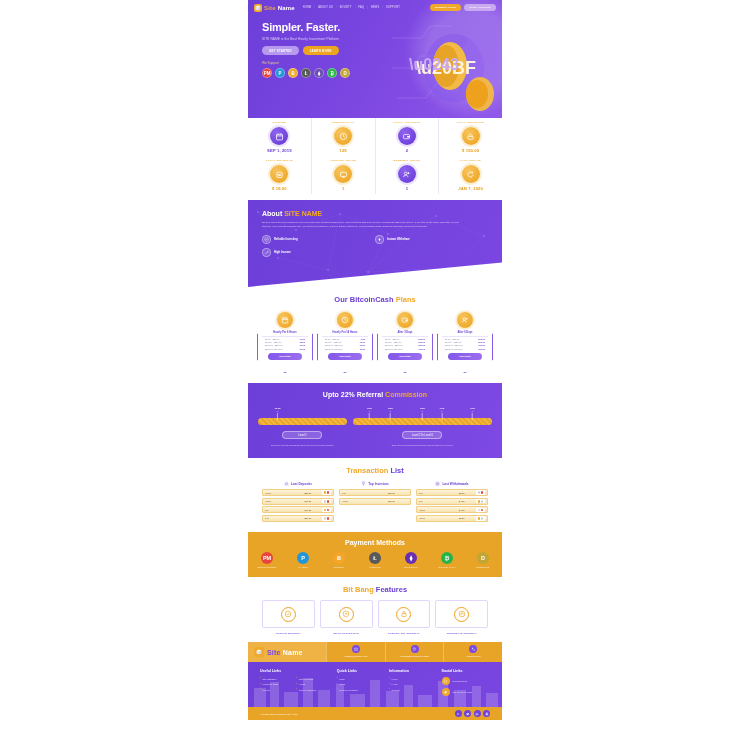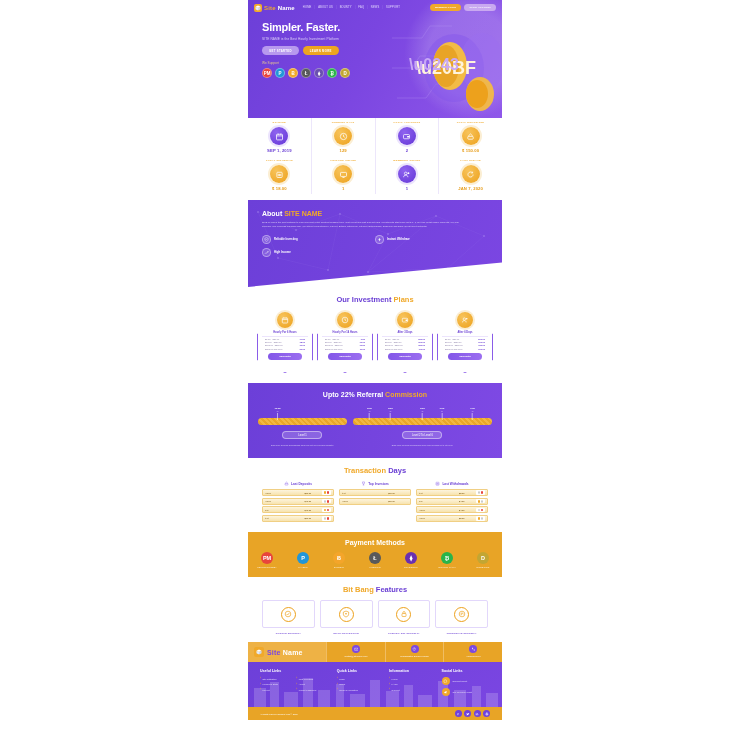--- a/index.html
+++ b/index.html
@@ -431,21 +431,21 @@
               <path d="M2 9.5 L4.6 6.4 L6.6 7.8 L10 3.4" fill="none" stroke="#fff" stroke-width="1"></path>
               <path d="M7.8 3.4H10v2.2" fill="none" stroke="#fff" stroke-width="1"></path>
             </svg>
           </span>
           <span class="af-t">High Income</span>
         </div>
       </div>
   </section>
 
   <section class="plans">
-    <h2 class="sec-title"><span>Our Investment </span><span class="amber">Plans</span></h2>
+    <h2 class="sec-title"><span>Our BitcoinCash </span><span class="amber">Plans</span></h2>
     <div class="plan-row" id="plans-r">
         <div class="plan">
           <div class="plan-badge">
             <svg viewBox="0 0 12 12" style="width:8px;height:8px">
               <rect x="2" y="3" width="8" height="7.5" rx="1" fill="none" stroke="#fff" stroke-width="1"></rect>
               <path d="M2 5.2h8M4.2 2v2M7.8 2v2" stroke="#fff" stroke-width="1"></path>
             </svg>
           </div>
           <div class="hexwrap">
             <div class="plan-name">Hourly For 6 Hours</div>
@@ -606,21 +606,21 @@
       <div class="ref-col l1" style="flex:0 0 38%;">
           <div class="ref-note">Earn 10% Referral Commission from your 1st level referral deposits.</div>
         </div>
       <div class="ref-col">
           <div class="ref-note">Earn more Referral Commission from your referrals up to 6th level.</div>
         </div>
     </div>
   </section>
 
   <section class="tx">
-    <h2 class="sec-title"><span class="amber">Transaction </span><span style="color:#6a3fd4">Days</span></h2>
+    <h2 class="sec-title"><span class="amber">Transaction </span><span style="color:#6a3fd4">List</span></h2>
     <div class="tx-cols" id="tx-c">
         <div class="tx-col">
           <div class="tx-head">
             <svg viewBox="0 0 12 12" style="width:5px;height:5px">
               <path d="M3 5.5 L6 2.6 L9 5.5" fill="none" stroke="#8357e8" stroke-width="1"></path>
               <rect x="2.4" y="5.8" width="7.2" height="3.8" rx="1" fill="none" stroke="#8357e8" stroke-width="1"></rect>
             </svg>
             <span>Last Deposits</span>
           </div>
           <div class="tx-rowbox">

